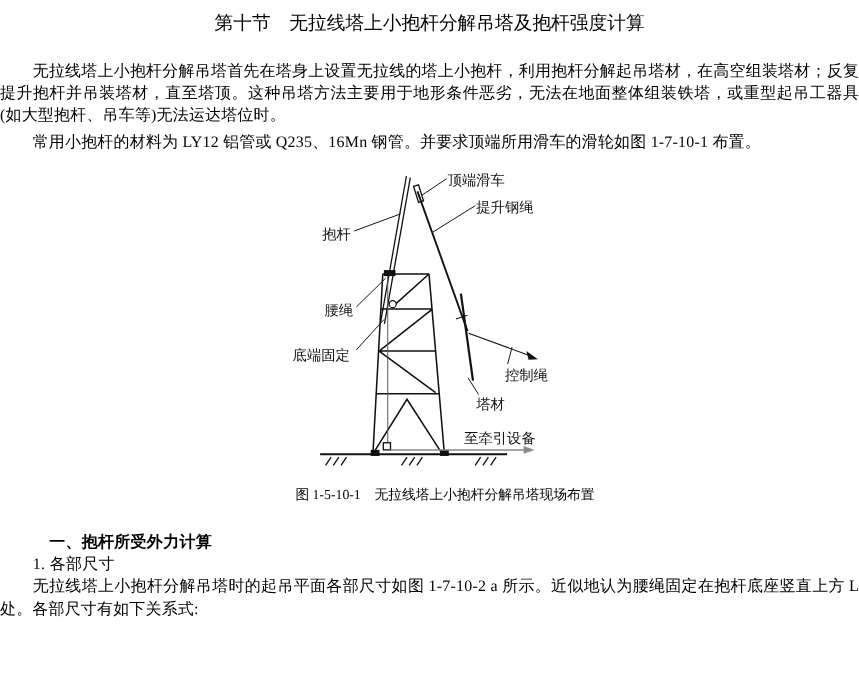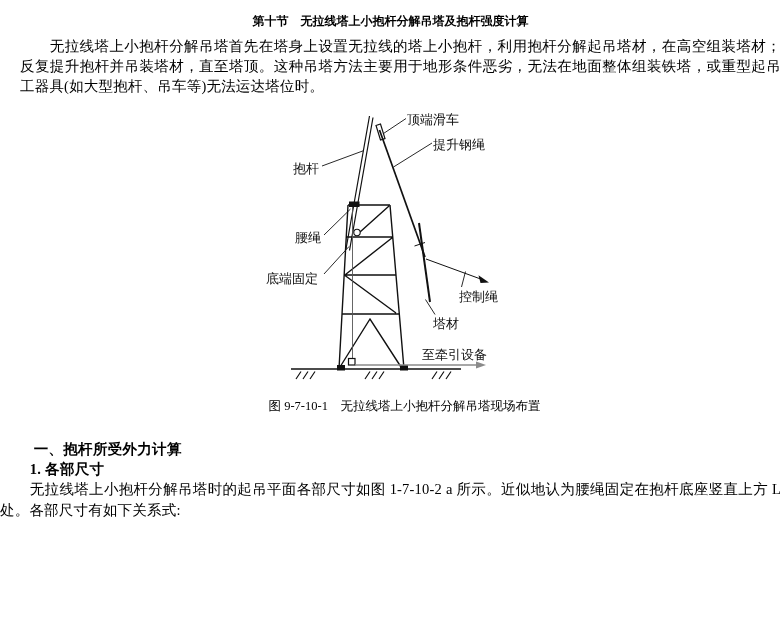--- a/index.html
+++ b/index.html
@@ -2,57 +2,57 @@
 <html><head>
 <meta charset="utf-8">
 <style>
   html,body{margin:0;padding:0;background:#fff;}
   body{
     width:781px;height:636px;overflow:hidden;color:#000;
     font-family:"Liberation Serif","DejaVu Serif",serif;
   }
   .doc{width:781px;}
   .title{
-    font-size:12px;font-weight:bold;text-align:center;
-    margin:11px 0 5px 0;line-height:20px;
+    font-size:17px;font-weight:normal;text-align:center;
+    margin:11px 0 24px 0;line-height:20px;
   }
   p.body{
     font-size:14.5px;line-height:20px;margin:0;
     text-align:justify;text-indent:2.05em;
     letter-spacing:0.2px;
-    padding-left:20px;
   }
   p.body + p.body{margin-top:5px;}
   .figure-wrap{position:relative;height:297px;margin-top:3px;}
   .figure-wrap svg{position:absolute;left:258px;top:0;}
   .fig-label{font-size:13px;fill:#111;}
   .caption{
     font-size:12.5px;text-align:center;margin:2px 0 0 28px;line-height:16px;
   }
   .h2{
-    font-size:14.5px;font-weight:bold;margin:25px 0 0 4px;
+    font-size:14.5px;font-weight:bold;margin:25px 0 0 15px;
     line-height:20px;text-indent:2.05em;letter-spacing:0.3px;
   }
   .h3{
-    font-size:14.5px;font-weight:bold;margin:0;
+    font-size:14.5px;font-weight:normal;margin:0;
     line-height:20px;text-indent:2.05em;letter-spacing:0.3px;
   }
   p.closing{
     font-size:14.5px;line-height:21px;margin:0;
     text-align:justify;text-indent:2.05em;letter-spacing:0.2px;
   }
 </style>
 </head>
 <body>
 
 <div class="doc">
 
   <div class="title">第十节　无拉线塔上小抱杆分解吊塔及抱杆强度计算</div>
 
   <p class="body">无拉线塔上小抱杆分解吊塔首先在塔身上设置无拉线的塔上小抱杆，利用抱杆分解起吊塔材，在高空组装塔材；反复提升抱杆并吊装塔材，直至塔顶。这种吊塔方法主要用于地形条件恶劣，无法在地面整体组装铁塔，或重型起吊工器具(如大型抱杆、吊车等)无法运达塔位时。</p>
+  <p class="body">常用小抱杆的材料为 LY12 铝管或 Q235、16Mn 钢管。并要求顶端所用滑车的滑轮如图 1-7-10-1 布置。</p>
 
   <div class="figure-wrap">
     <svg width="330" height="297" viewBox="0 0 330 297">
 
       <g stroke="#111" stroke-width="1.4" fill="none">
         <path d="M90,106 L132,106
                  M90,106 L81,270
                  M132,106 L146,270
                  M88,138 L135,138
                  M86,176 L138,176
@@ -117,20 +117,20 @@
       <text class="fig-label" x="175" y="50">提升钢绳</text>
       <text class="fig-label" x="35" y="74">抱杆</text>
       <text class="fig-label" x="37" y="143">腰绳</text>
       <text class="fig-label" x="8" y="184">底端固定</text>
       <text class="fig-label" x="201" y="202">控制绳</text>
       <text class="fig-label" x="175" y="229">塔材</text>
       <text class="fig-label" x="164" y="260">至牵引设备</text>
     </svg>
   </div>
 
-  <p class="caption">图 9-7-10-1　无拉线塔上小抱杆分解吊塔现场布置</p>
+  <p class="caption">图 1-5-10-1　无拉线塔上小抱杆分解吊塔现场布置</p>
 
   <div class="h2">一、抱杆所受外力计算</div>
   <div class="h3">1. 各部尺寸</div>
 
   <p class="closing">无拉线塔上小抱杆分解吊塔时的起吊平面各部尺寸如图 1-7-10-2 a 所示。近似地认为腰绳固定在抱杆底座竖直上方 L 处。各部尺寸有如下关系式:</p>
 
 </div>
 
 </body></html>

